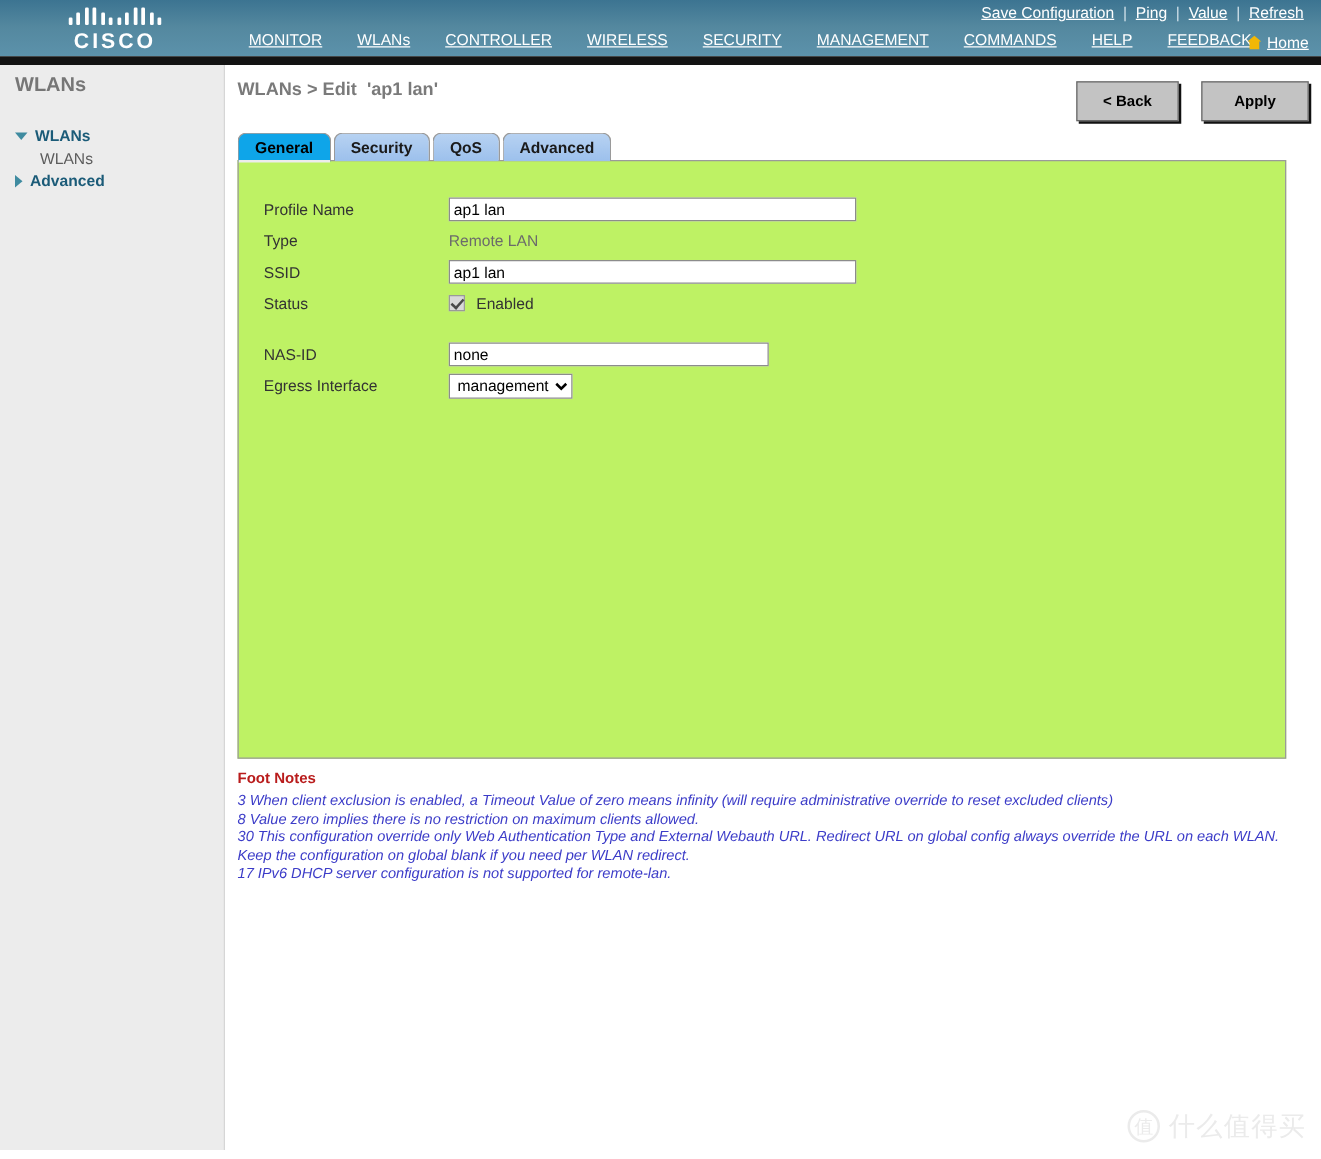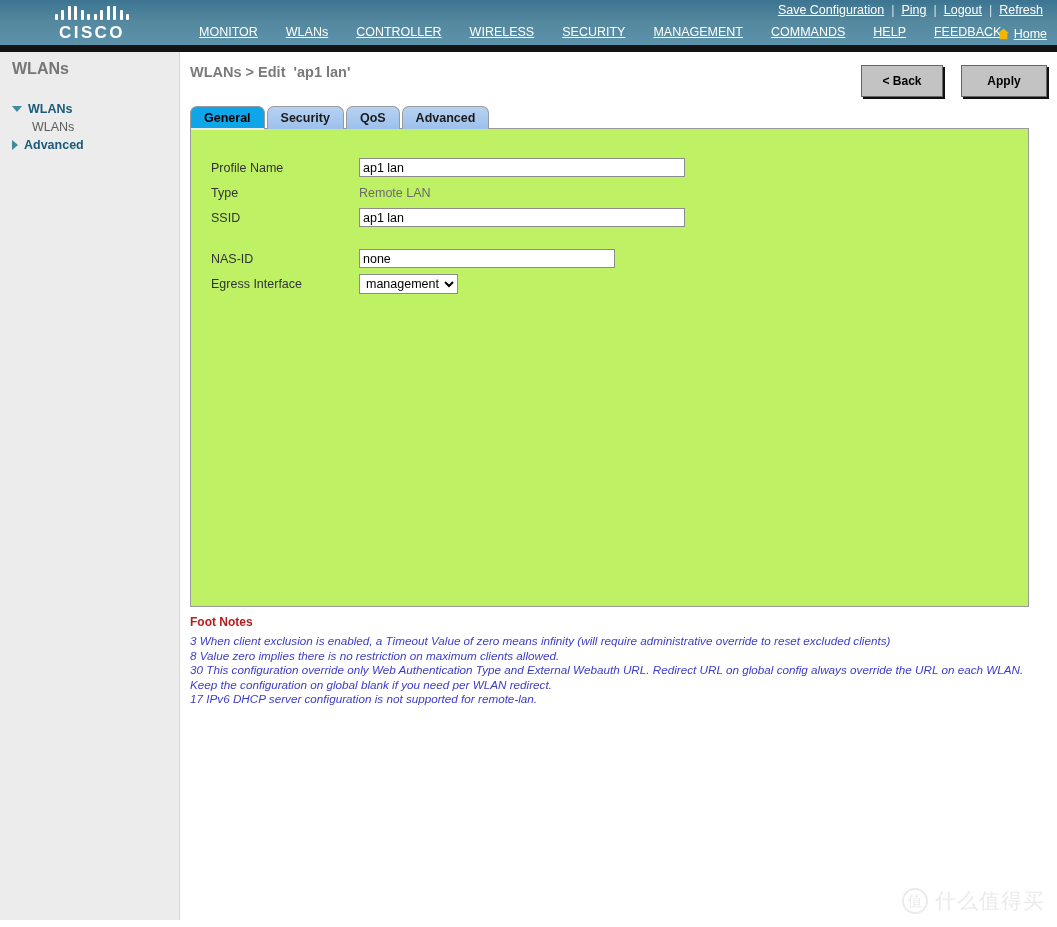--- a/index.html
+++ b/index.html
@@ -254,21 +254,21 @@
         <i class="s1"></i>
     </div>
     <div id="cisco-wordmark">CISCO</div>
   </div>
 
   <div id="util-links">
     <a href="#" class="ul">Save Configuration</a>
     <span class="sep">|</span>
     <a href="#" class="ul">Ping</a>
     <span class="sep">|</span>
-    <a href="#" class="ul">Logout</a>
+    <a href="#" class="ul">Value</a>
     <span class="sep">|</span>
     <a href="#" class="ul">Refresh</a>
   </div>
 
   <div id="main-nav">
     <a href="#" class="nav-item"><span class="lbl">MONITOR</span></a>
     <a href="#" class="nav-item active"><span class="lbl">WLANs</span></a>
     <a href="#" class="nav-item"><span class="lbl">CONTROLLER</span></a>
     <a href="#" class="nav-item"><span class="lbl">WIRELESS</span></a>
     <a href="#" class="nav-item"><span class="lbl">SECURITY</span></a>
@@ -330,20 +330,27 @@
       <div class="frow">
         <div class="flabel">Type</div>
         <div class="static-val">Remote LAN</div>
       </div>
 
       <div class="frow">
         <div class="flabel">SSID</div>
         <input id="in-ssid" class="tinput" type="text" value="ap1 lan" style="">
       </div>
 
+      <div class="frow">
+        <div class="flabel">Status</div>
+        <div class="cbwrap">
+          <span class="cb"></span>
+          <span class="cb-label">Enabled</span>
+        </div>
+      </div>
 
       <div class="fspacer"></div>
 
       <div class="frow">
         <div class="flabel">NAS-ID</div>
         <input id="in-nasid" class="tinput" type="text" value="none" style="">
       </div>
 
       <div class="frow">
         <div class="flabel">Egress Interface</div>

